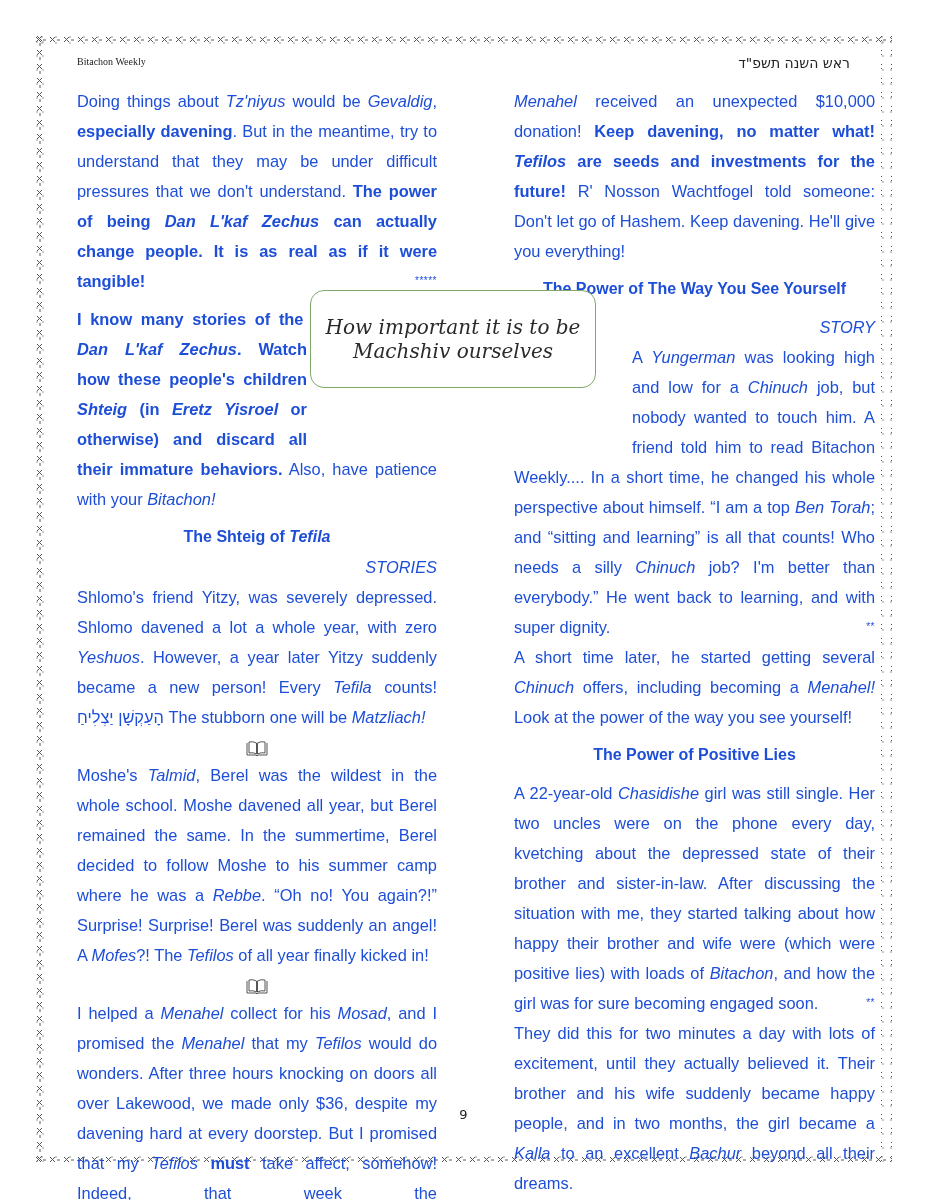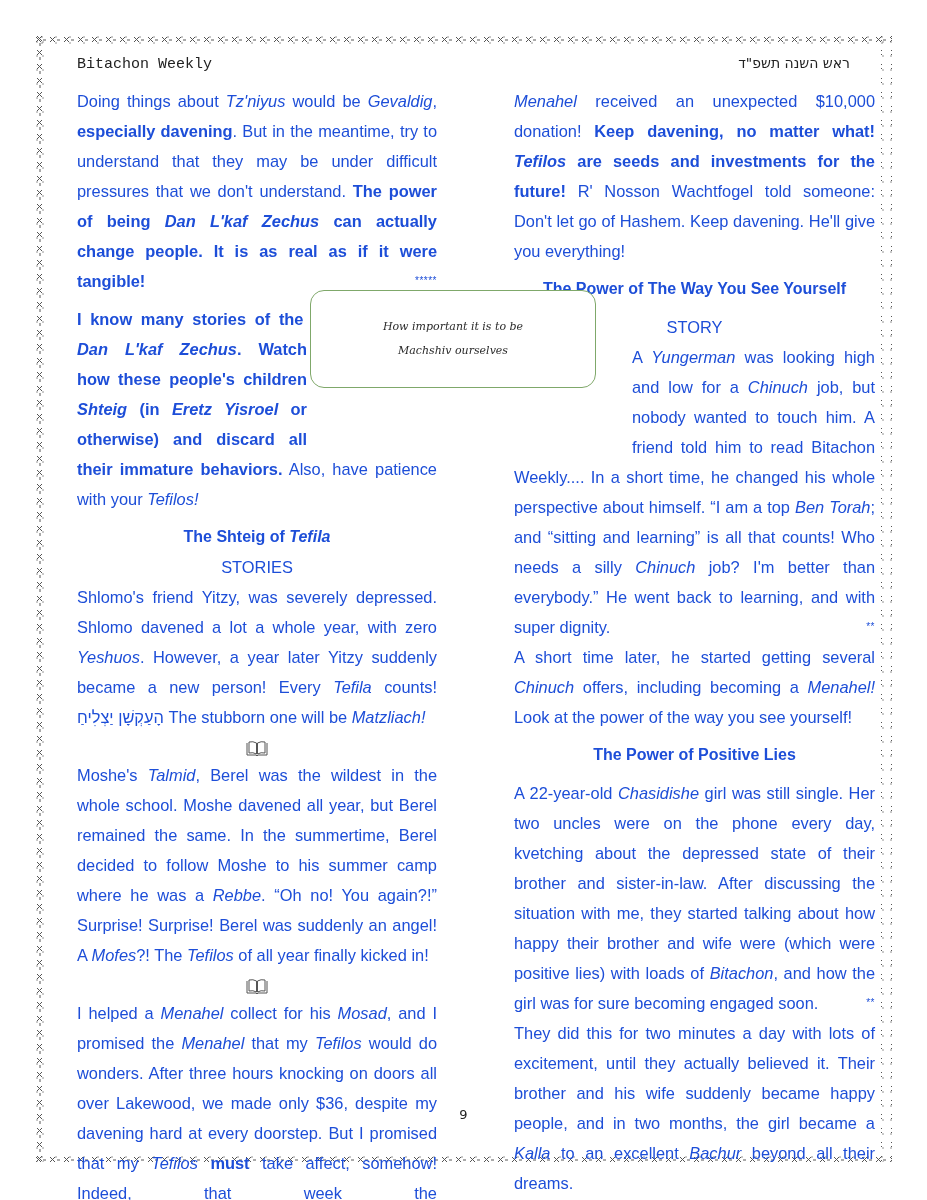--- a/index.html
+++ b/index.html
@@ -3,41 +3,41 @@
   <meta charset="utf-8">
   <style>
     html, body { margin: 0; padding: 0; background: #ffffff; }
     body { width: 927px; height: 1200px; position: relative; overflow: hidden; }
     .page { position: absolute; left: 0; top: 0; width: 927px; height: 1200px; background: #fff; }
 
     
     .border { position: absolute; left: 34px; top: 34px; width: 858px; height: 1128px; }
     .border svg { width: 100%; height: 100%; display: block; }
 
-    .header-left { position: absolute; left: 77px; top: 56px; font-family: Liberation Mono, monospace; font-size: 15px; color: #222; }
+    .header-left { position: absolute; left: 77px; top: 56px; font-family: Liberation Serif, serif; font-size: 10px; color: #222; }
     .header-right { position: absolute; right: 77px; top: 55px; font-family: "DejaVu Sans", sans-serif; font-size: 14px; color: #222; direction: rtl; }
 
     .col { position: absolute; font-family: "Liberation Sans", sans-serif; font-size: 16.4px; line-height: 30px; color: #1d4ed8; text-align: justify; }
     .col-left { left: 77px; top: 86px; width: 360px; }
     .col-right { left: 491px; top: 86px; width: 361px; margin-left: 23px; }
     .col p { margin: 0; }
     .col i { font-style: italic; }
     .col b { font-weight: bold; }
     .stars { float: right; font-size: 10px; letter-spacing: 0.5px; }
     .heading { font-weight: bold; text-align: center; font-size: 16px; }
-    .subheading { text-align: center; }
+    .subheading { text-align: right; font-style: italic; }
     .gap-s { height: 8px; }
     .gap-xs { height: 4px; }
     .book-icon { text-align: center; height: 24px; line-height: 24px; font-size: 16px; color: #444; }
     .book-icon svg { vertical-align: middle; }
 
     .float-spacer-left { float: right; width: 130px; height: 120px; }
     .float-spacer-right { float: left; width: 118px; height: 96px; }
 
-    .callout { position: absolute; left: 310px; top: 290px; width: 286px; height: 98px; border: 1.6px solid #7fa86a; border-radius: 14px; background: #fff; box-sizing: border-box; display: flex; align-items: center; justify-content: center; text-align: center; font-family: "DejaVu Serif", serif; font-style: italic; font-size: 11px; line-height: 24px; color: #2a2a2a; padding: 0 12px; }
+    .callout { position: absolute; left: 310px; top: 290px; width: 286px; height: 98px; border: 1.6px solid #7fa86a; border-radius: 14px; background: #fff; box-sizing: border-box; display: flex; align-items: center; justify-content: center; text-align: center; font-family: "DejaVu Serif", serif; font-style: italic; font-size: 20px; line-height: 24px; color: #2a2a2a; padding: 0 12px; }
 
     .page-number { position: absolute; left: 0; width: 927px; top: 1107px; text-align: center; font-family: "DejaVu Sans", sans-serif; font-size: 13px; color: #222; }
 
     .justify-last { text-align-last: justify; }
   </style>
 </head>
 <body>
 
 <div class="page">
 
@@ -63,21 +63,21 @@
   <div class="header-left">Bitachon Weekly</div>
   <div class="header-right">ראש השנה תשפ"ד</div>
 
   <div class="col col-left">
     <p>
       <span>Doing things about </span><i>Tz'niyus</i><span> would be </span><i>Gevaldig</i><span>, </span><b>especially davening</b><span>. But in the meantime, try to understand that they may be under difficult pressures that we don't understand. </span><b>The power of being </b><b><i>Dan L'kaf Zechus</i></b><b> can actually change people. It is as real as if it were tangible!</b>
       <span class="stars">*****</span>
     </p>
     <div class="gap-s"></div>
     <p>
-      <b>I know many stories of the power of being </b><span class="float-spacer-left"></span><b><i>Dan L'kaf Zechus</i></b><b>. Watch how these people's children </b><b><i>Shteig</i></b><b> (in </b><b><i>Eretz Yisroel</i></b><b> or otherwise) and discard all their immature behaviors.</b><span> Also, have patience with your </span><i>Tefilos!</i>
+      <b>I know many stories of the power of being </b><span class="float-spacer-left"></span><b><i>Dan L'kaf Zechus</i></b><b>. Watch how these people's children </b><b><i>Shteig</i></b><b> (in </b><b><i>Eretz Yisroel</i></b><b> or otherwise) and discard all their immature behaviors.</b><span> Also, have patience with your </span><i>Bitachon!</i>
     </p>
     <div class="gap-s"></div>
     <div class="heading"><span>The Shteig of </span><i>Tefila</i></div>
     <div class="subheading">STORIES</div>
     <p>
       <span>Shlomo's friend Yitzy, was severely depressed. Shlomo davened a lot a whole year, with zero </span><i>Yeshuos</i><span>. However, a year later Yitzy suddenly became a new person! Every </span><i>Tefila</i><span> counts! </span><span dir="rtl">הָעַקְשָׁן יַצְלִיחַ</span><span> The stubborn one will be </span><i>Matzliach!</i>
     </p>
     <div class="gap-xs"></div>
     <div class="book-icon">
       <svg width="22" height="16" viewBox="0 0 22 16">

